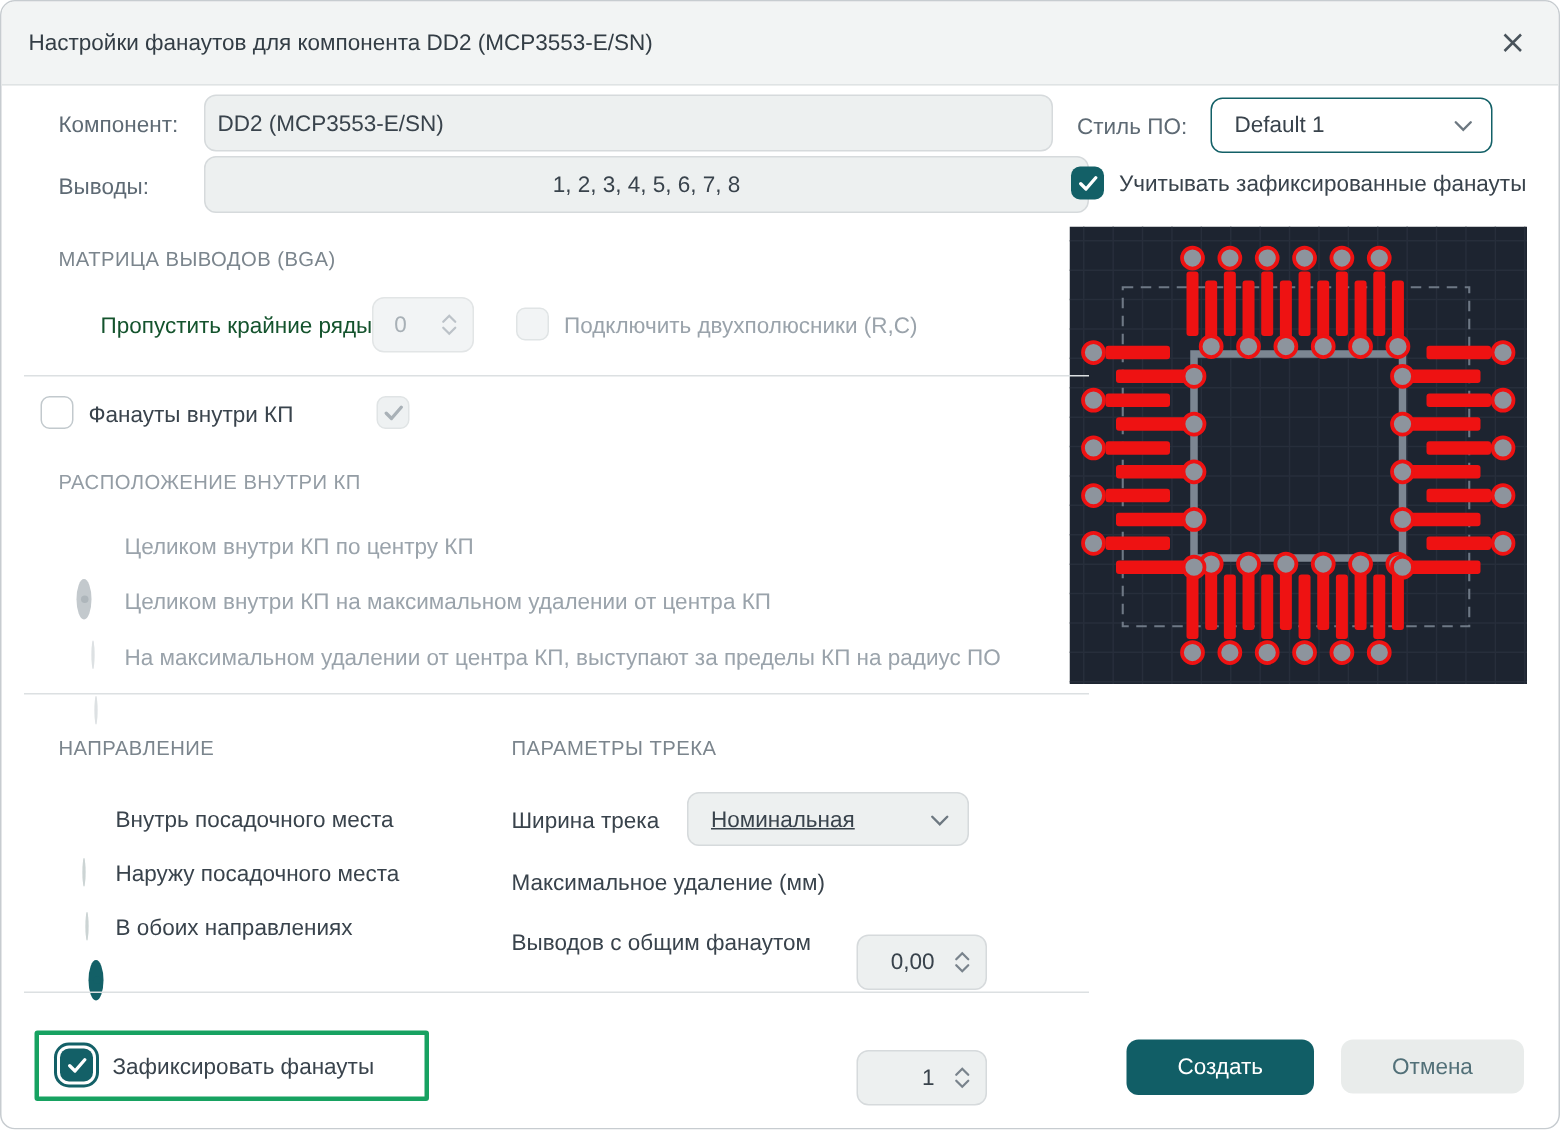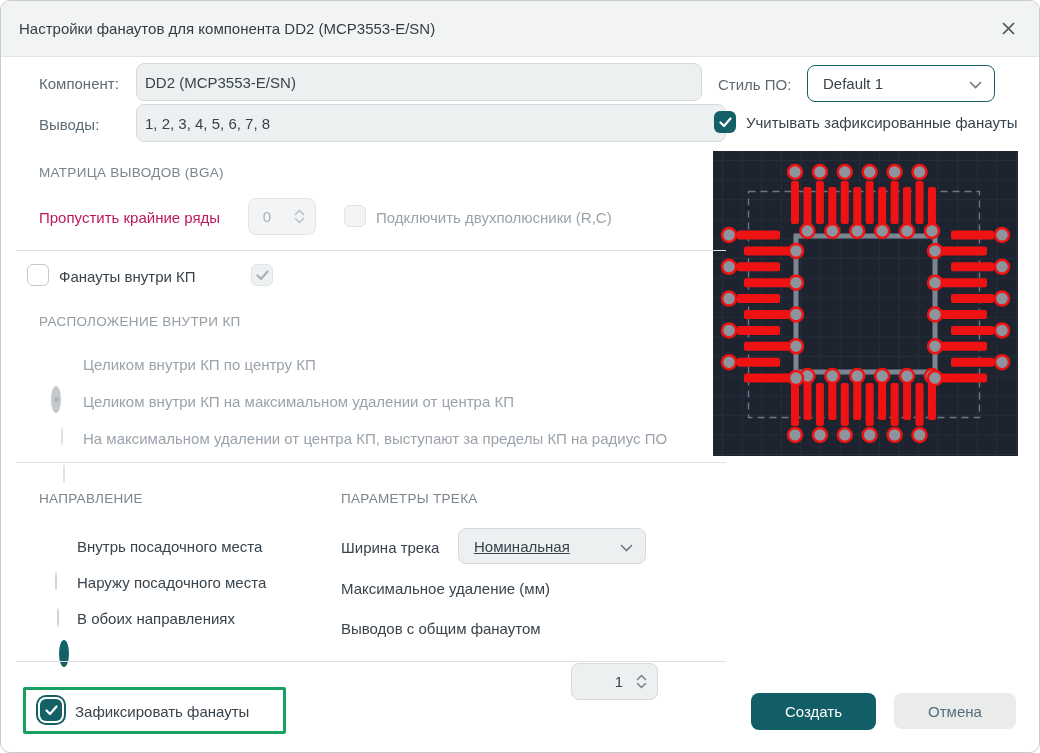--- a/index.html
+++ b/index.html
@@ -22,21 +22,21 @@
           border:1px solid var(--win-border);border-radius:10px;overflow:hidden;}
   .abs{position:absolute;}
   .titlebar{position:absolute;left:0;top:0;right:0;height:56px;background:var(--titlebar-bg);
             border-bottom:1px solid #dfe3e4;display:flex;align-items:center;padding:0 18px;box-sizing:border-box;}
   .title{font-size:15px;color:#333d45;}
   .close{margin-left:auto;color:#49535b;display:flex;align-items:center;justify-content:center;
          width:26px;height:26px;cursor:pointer;}
   .lbl{font-size:15px;color:var(--text-sec);display:flex;align-items:center;height:22px;}
   .lbl-dark{color:var(--text-dark);}
   .lbl-dis{color:var(--text-dis);}
-  .lbl-mid{color:#be185d;}
+  .lbl-mid{color:#14532d;margin-left:28px;}
   .hdr{font-size:13.5px;color:var(--hdr);letter-spacing:.3px;}
   .hdr-dis{color:#939ca4;}
   .field{background:var(--field-bg);border:1px solid var(--field-border);border-radius:8px;
          display:flex;align-items:center;padding:0 8px;font-size:15px;color:var(--text-dark);box-sizing:border-box;}
   .select{border-radius:8px;display:flex;align-items:center;padding:0 12px 0 15px;font-size:15px;
           color:var(--text-dark);box-sizing:border-box;cursor:pointer;}
   .select .chev{margin-left:auto;color:#6d7881;}
   .select-accent{background:#fff;border:1.7px solid var(--accent);}
   .select-gray{background:var(--field-bg);border:1px solid var(--field-border);}
   .spin{background:var(--field-bg);border:1px solid var(--field-border);border-radius:8px;
@@ -84,21 +84,21 @@
     </span>
   </div>
 
   
   <div class="abs lbl" style="left:38px;top:71px;">Компонент:</div>
   <div class="abs field" style="left:135px;top:62px;width:566px;height:38px;">
     <span>DD2 (MCP3553-E/SN)</span>
   </div>
 
   <div class="abs lbl" style="left:38px;top:112px;">Выводы:</div>
-  <div class="abs field" style="left:135px;top:103px;width:590px;height:38px;">
+  <div class="abs field" style="left:135px;top:103px;width:590px;height:38px;justify-content:center;">
     <span>1, 2, 3, 4, 5, 6, 7, 8</span>
   </div>
 
   
   <div class="abs lbl" style="left:717px;top:72px;">Стиль ПО:</div>
   <div class="abs select select-accent" style="left:806px;top:64px;width:188px;height:37px;justify-content:space-between;">
     <span>Default 1</span>
     <span class="chev">
       <svg width="13" height="8" viewBox="0 0 13 8">
           <path d="M1.5 1.5 L6.5 6.5 L11.5 1.5" stroke="currentColor" stroke-width="1.6" fill="none" stroke-linecap="round"></path>
@@ -298,20 +298,31 @@
   <div class="abs select select-gray" style="left:457px;top:527px;width:188px;height:36px;text-decoration:underline;">
     <span>Номинальная</span>
     <span class="chev">
       <svg width="13" height="8" viewBox="0 0 13 8">
           <path d="M1.5 1.5 L6.5 6.5 L11.5 1.5" stroke="currentColor" stroke-width="1.6" fill="none" stroke-linecap="round"></path>
         </svg>
     </span>
   </div>
 
   <div class="abs lbl lbl-dark" style="left:340px;top:576px;">Максимальное удаление (мм)</div>
+  <div class="abs spin" style="left:570px;top:567px;width:87px;height:37px;">
+    <span class="val">0,00</span>
+    <span class="arrows">
+      <svg width="11" height="7" viewBox="0 0 11 7">
+          <path d="M1.5 5.5 L5.5 1.5 L9.5 5.5" stroke="currentColor" stroke-width="1.5" fill="none" stroke-linecap="round"></path>
+        </svg>
+      <svg width="11" height="7" viewBox="0 0 11 7">
+          <path d="M1.5 1.5 L5.5 5.5 L9.5 1.5" stroke="currentColor" stroke-width="1.5" fill="none" stroke-linecap="round"></path>
+        </svg>
+    </span>
+  </div>
 
   <div class="abs lbl lbl-dark" style="left:340px;top:616px;">Выводов с общим фанаутом</div>
   <div class="abs spin" style="left:570px;top:607px;width:87px;height:37px;">
     <span class="val">1</span>
     <span class="arrows">
       <svg width="11" height="7" viewBox="0 0 11 7">
           <path d="M1.5 5.5 L5.5 1.5 L9.5 5.5" stroke="currentColor" stroke-width="1.5" fill="none" stroke-linecap="round"></path>
         </svg>
       <svg width="11" height="7" viewBox="0 0 11 7">
           <path d="M1.5 1.5 L5.5 5.5 L9.5 1.5" stroke="currentColor" stroke-width="1.5" fill="none" stroke-linecap="round"></path>

